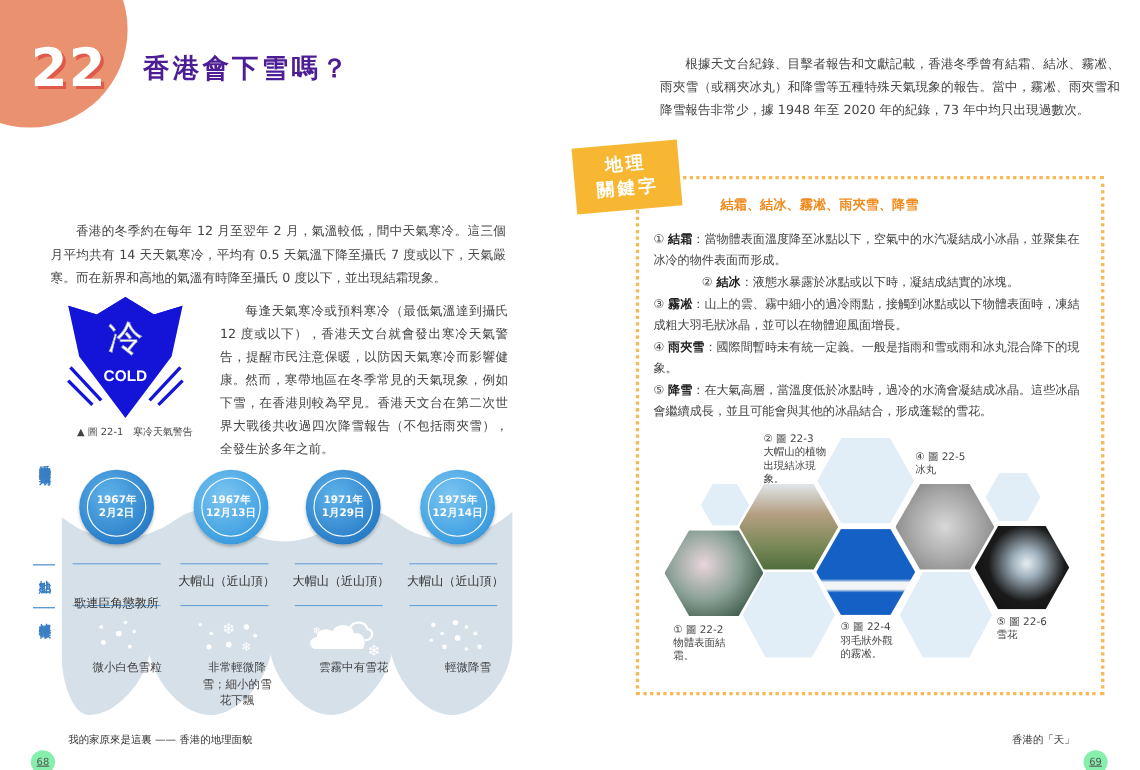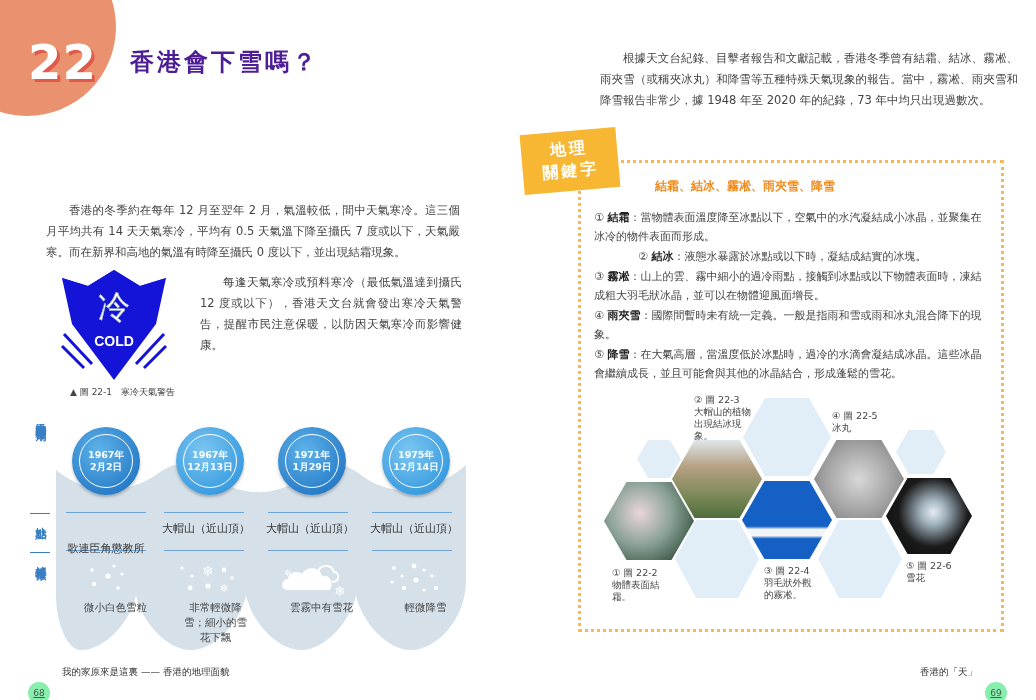--- a/index.html
+++ b/index.html
@@ -65,20 +65,21 @@
     <line x1="6" y1="64" x2="34" y2="94" stroke="#1414d8" stroke-width="3"></line>
     <line x1="4" y1="76" x2="26" y2="98" stroke="#1414d8" stroke-width="3"></line>
     <line x1="106" y1="64" x2="78" y2="94" stroke="#1414d8" stroke-width="3"></line>
     <line x1="108" y1="76" x2="86" y2="98" stroke="#1414d8" stroke-width="3"></line>
     <text x="56" y="48" text-anchor="middle" fill="#fff" font-size="32" font-family="DejaVu Sans, sans-serif" stroke="#9ab" stroke-width=".6">冷</text>
     <text x="56" y="76" text-anchor="middle" fill="#fff" font-size="14" font-weight="bold" font-family="Liberation Sans, sans-serif">COLD</text>
   </svg>
   <div class="cold-caption">▲ 圖 22-1　寒冷天氣警告</div>
 
   <p class="para indent" style="left:200px; top:272px; width:262px;">每逢天氣寒冷或預料寒冷（最低氣溫達到攝氏 12 度或以下），香港天文台就會發出寒冷天氣警告，提醒市民注意保暖，以防因天氣寒冷而影響健康。</p>
+  <p class="para indent" style="left:200px; top:335px; width:262px;">然而，寒帶地區在冬季常見的天氣現象，例如下雪，在香港則較為罕見。香港天文台在第二次世界大戰後共收過四次降雪報告（不包括雨夾雪），全發生於多年之前。</p>
 
   <div class="side-label" style="top:414px;">香港降雪報告日期</div>
   <div class="side-rule" style="top:513px;"></div>
   <div class="side-label" style="top:518px;">地點</div>
   <div class="side-rule" style="top:552px;"></div>
   <div class="side-label" style="top:557px;">據報特徵</div>
 
   <svg class="wave-bg" viewBox="0 0 410 235">
     <path d="M0,50 C30,75 70,75 100,55 C120,40 135,40 155,55 C185,78 220,78 250,55 C270,40 285,40 305,55 C335,78 375,75 410,45 L410,160 C410,200 380,230 355,230 C330,230 305,200 300,175 C295,200 270,230 245,230 C220,230 195,200 190,175 C185,200 160,230 135,230 C110,230 85,200 80,175 C75,200 50,230 25,230 C10,230 0,200 0,175 Z" fill="#d5e0e8"></path>
   </svg>

